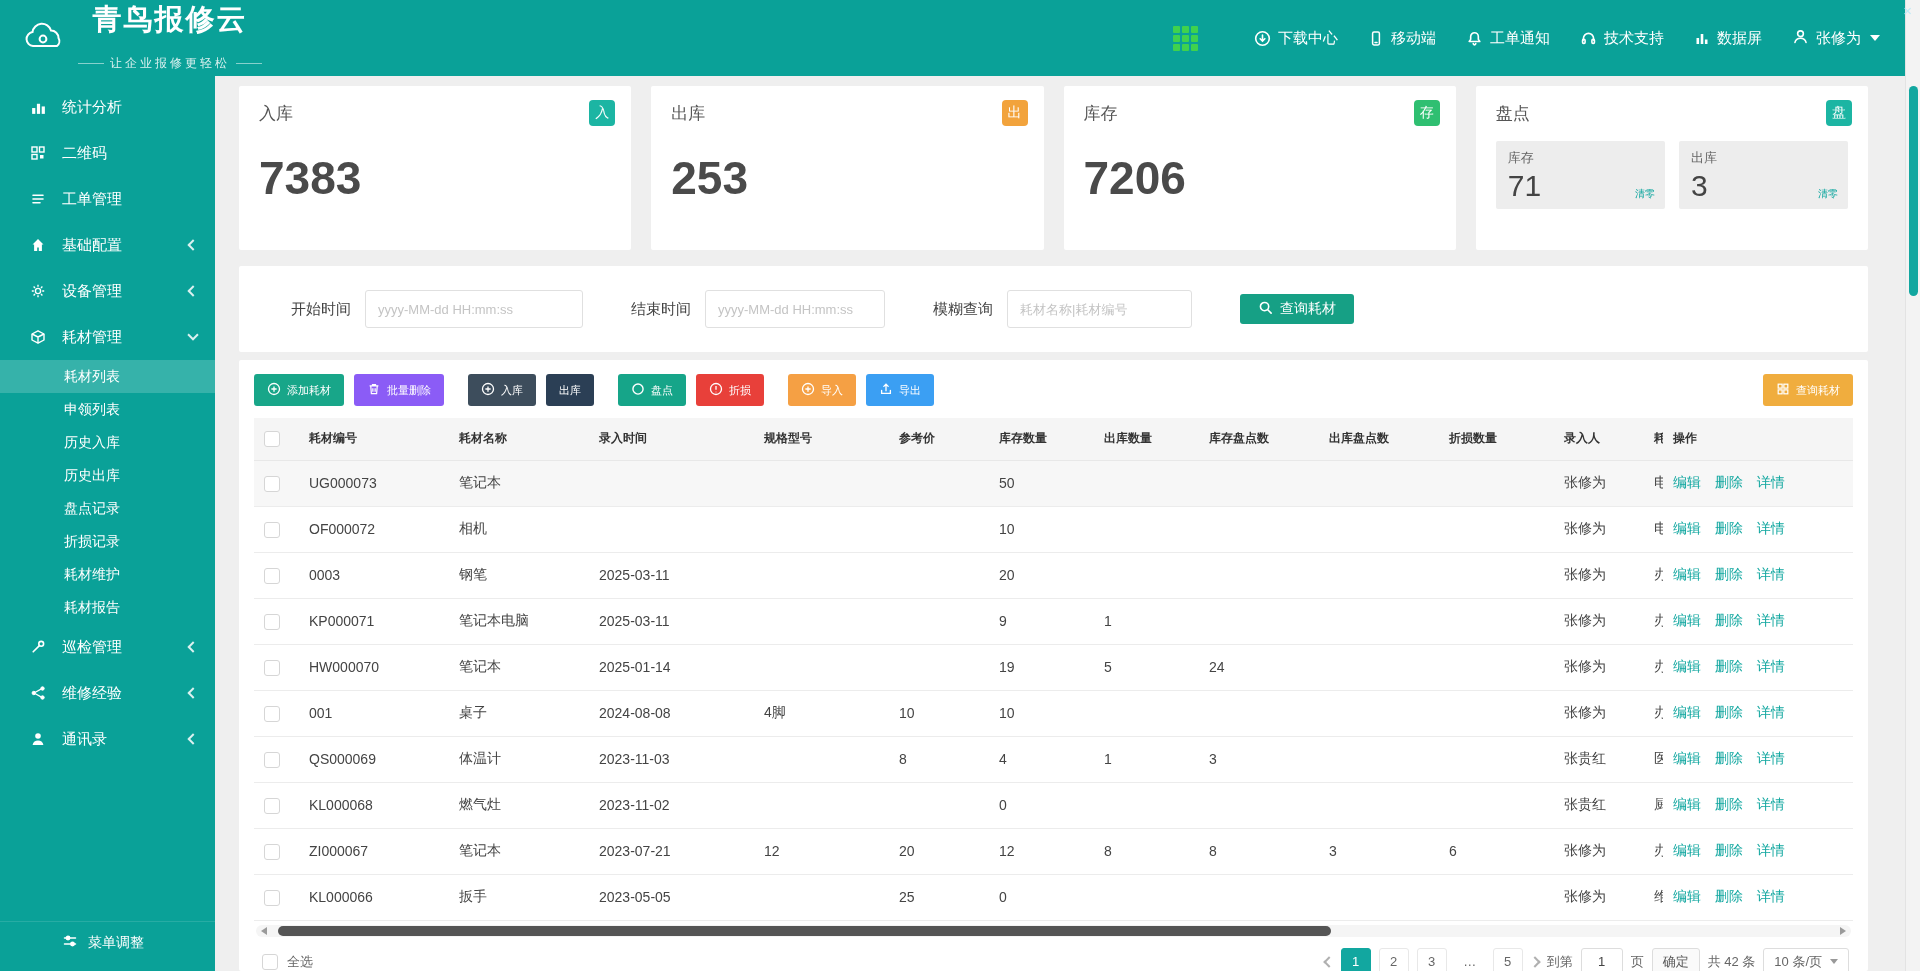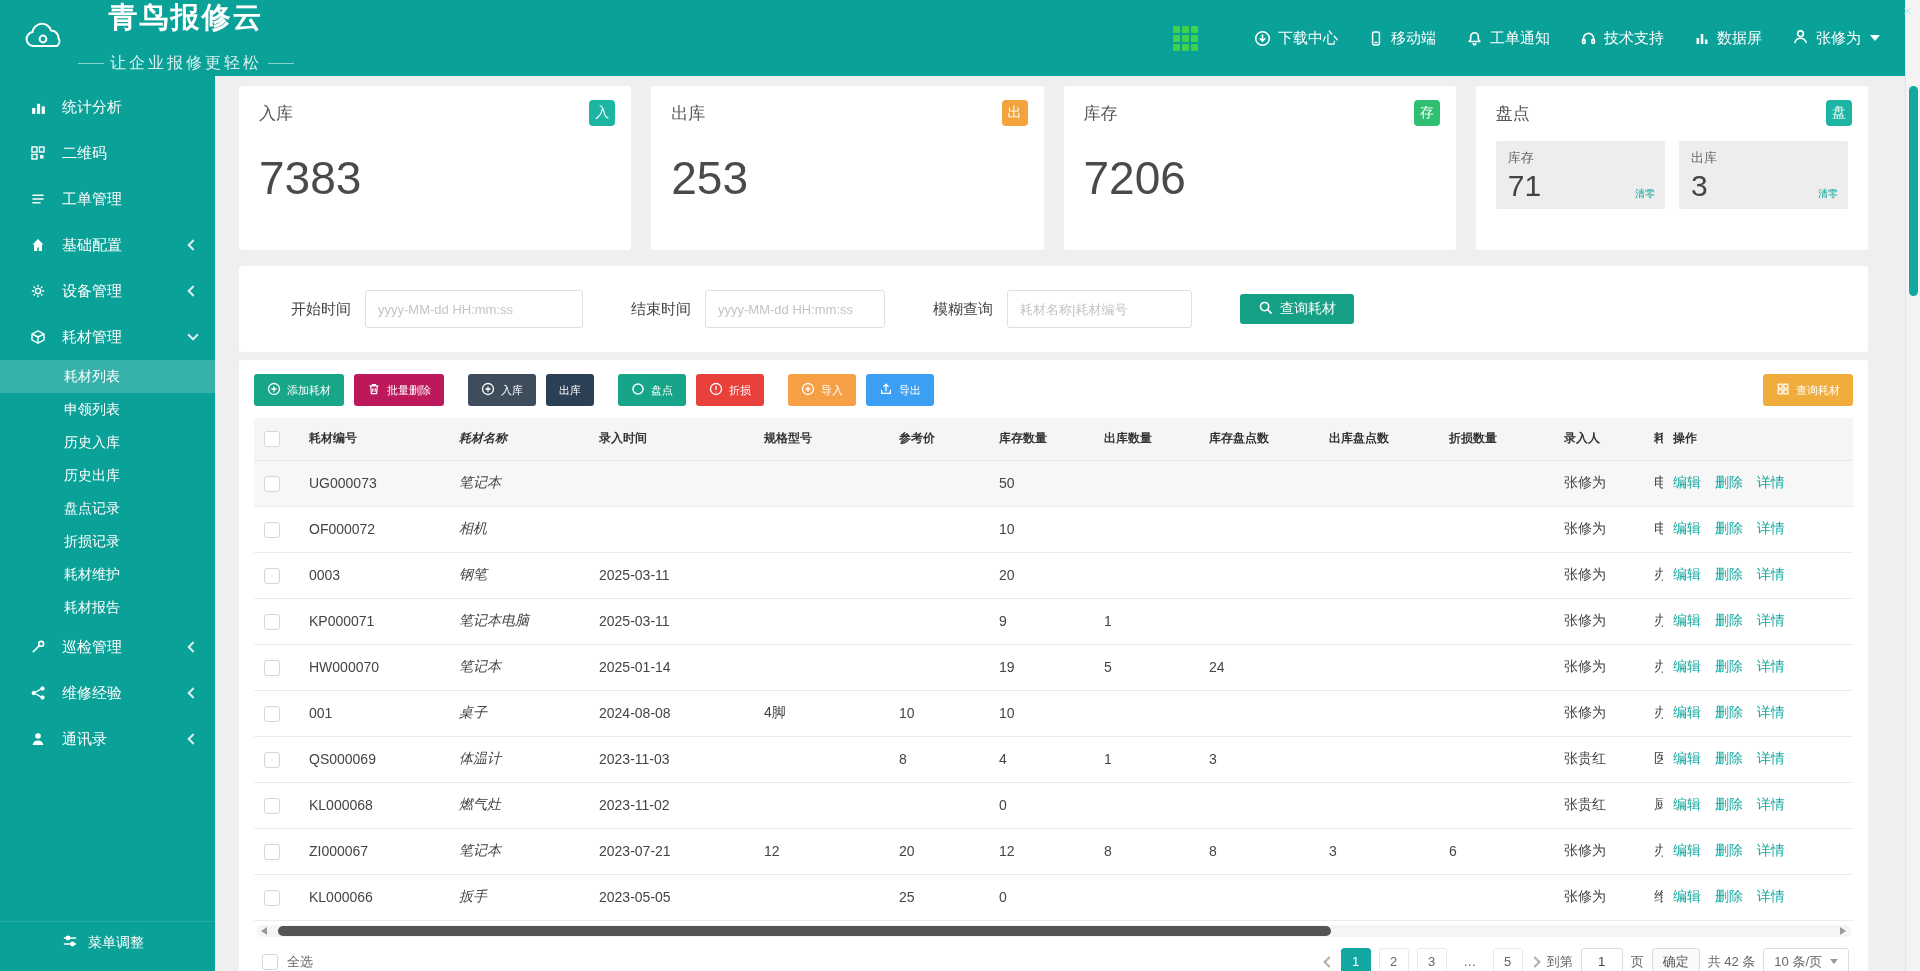--- a/index.html
+++ b/index.html
@@ -4,21 +4,21 @@
 <style>
   * { margin:0; padding:0; box-sizing:border-box; }
   html,body { width:1920px; height:971px; overflow:hidden; }
   body { font-family:"Liberation Sans","DejaVu Sans",sans-serif; background:#efefef; color:#333; position:relative; }
 
   
   .topbar { position:absolute; top:0; left:0; width:1920px; height:76px; background:#0aa198; display:flex; align-items:center; justify-content:space-between; padding:0 40px 0 22px; z-index:20; }
   .brand { display:flex; align-items:center; gap:10px; color:#fff; }
   .brand-text { display:flex; flex-direction:column; align-items:center; }
   .brand-title { font-size:29px; font-weight:bold; letter-spacing:2px; line-height:1.1; }
-  .brand-tagline { font-size:16px; letter-spacing:3px; opacity:.85; display:flex; align-items:center; gap:6px; margin-top:20px; }
+  .brand-tagline { font-size:12px; letter-spacing:3px; opacity:.85; display:flex; align-items:center; gap:6px; margin-top:20px; }
   .brand-tagline::before,.brand-tagline::after { content:""; width:26px; height:1px; background:rgba(255,255,255,.6); }
   .top-right { display:flex; align-items:center; gap:30px; color:#fff; font-size:15px; }
   .apps-grid { display:grid; grid-template-columns:repeat(3,7px); grid-template-rows:repeat(3,7px); gap:2px; margin-right:26px; cursor:pointer; }
   .apps-grid i { background:#3fd24d; border-radius:1px; }
   .nav-item { display:flex; align-items:center; gap:7px; cursor:pointer; white-space:nowrap; }
   .nav-item svg { display:block; }
   .user-box { display:flex; align-items:center; gap:7px; cursor:pointer; }
   .caret-down { width:0; height:0; border-left:5px solid transparent; border-right:5px solid transparent; border-top:6px solid #fff; margin-left:2px; }
   .win-close { position:absolute; top:3px; right:8px; color:#bfeaf6; font-size:15px; line-height:1; cursor:pointer; z-index:60; }
 
@@ -37,52 +37,52 @@
 
   
   .content { position:absolute; top:76px; left:215px; width:1691px; height:895px; padding:10px 38px 0 24px; display:flex; flex-direction:column; }
 
   
   .cards { display:grid; grid-template-columns:repeat(4,1fr); gap:20px; height:164px; flex:none; }
   .card { background:#fff; border-radius:2px; padding:16px 20px; position:relative; }
   .card-title { font-size:17px; color:#555; }
   .card-badge { position:absolute; top:14px; right:16px; width:26px; height:26px; border-radius:4px; color:#fff; font-size:14px; display:flex; align-items:center; justify-content:center; }
   .badge-in { background:#1cb5a3; } .badge-out { background:#f2a33c; } .badge-stock { background:#2fbf71; } .badge-check { background:#1cb5a3; }
-  .card-value { font-size:46px; color:#4a4a4a; margin-top:26px; font-weight:400; }
+  .card-value { font-size:46px; color:#4a4a4a; margin-top:26px; font-weight:700; }
   .check-boxes { display:flex; gap:14px; margin-top:16px; }
   .check-box { flex:1; background:#ededed; border-radius:2px; padding:8px 12px 6px; position:relative; }
   .check-box .cb-label { font-size:13px; color:#666; }
   .check-box .cb-value { font-size:30px; color:#444; margin-top:2px; font-weight:500; }
   .clear-link { position:absolute; right:10px; bottom:8px; font-size:10px; color:#12a7a0; cursor:pointer; }
 
   
   .filterbar { background:#fff; margin-top:16px; height:86px; flex:none; display:flex; align-items:center; padding-left:52px; border-radius:2px; }
   .f-group { display:flex; align-items:center; margin-right:48px; }
   .f-label { font-size:15px; color:#444; margin-right:14px; white-space:nowrap; }
   .f-input { height:38px; border:1px solid #e0e0e0; border-radius:3px; padding:0 12px; font-size:13px; color:#333; outline:none; font-family:inherit; }
   .f-input::placeholder { color:#c4c4c4; }
   .w-start { width:218px; } .w-end { width:180px; } .w-fuzzy { width:185px; }
   .search-btn { height:30px; background:#16a085; color:#fff; border:none; border-radius:3px; font-size:14px; padding:0 18px; display:flex; align-items:center; gap:7px; cursor:pointer; font-family:inherit; }
 
   
   .panel { background:#fff; margin-top:8px; flex:1; min-height:0; border-radius:2px; padding:14px 15px 0; display:flex; flex-direction:column; position:relative; }
   .toolbar { display:flex; align-items:center; gap:10px; flex:none; margin-bottom:12px; }
   .tbtn { height:32px; border:none; border-radius:3px; color:#fff; font-size:11px; padding:0 13px; display:flex; align-items:center; gap:6px; cursor:pointer; white-space:nowrap; font-family:inherit; }
-  .tb-add { background:#18a689; } .tb-del { background:#be185d; }
+  .tb-add { background:#18a689; } .tb-del { background:#8b5cf6; }
   .tb-in { background:#3d4d5c; margin-left:14px; } .tb-out { background:#2b3f55; }
   .tb-check { background:#16a589; margin-left:14px; } .tb-dmg { background:#e8403a; }
   .tb-imp { background:#f5a044; margin-left:14px; } .tb-exp { background:#3b9ff3; }
   .tb-code { background:#f0ad3e; margin-left:auto; }
 
   .table-scroll { overflow:hidden; position:relative; flex:none; }
   table.grid { border-collapse:collapse; table-layout:fixed; width:1740px; }
   .grid th { background:#f5f5f5; font-size:12px; color:#333; text-align:left; font-weight:bold; height:42px; padding:0 10px; border-bottom:1px solid #e8e8e8; white-space:nowrap; overflow:hidden; }
   .grid td { font-size:14px; color:#444; height:46px; padding:0 10px; border-bottom:1px solid #ececec; background:#fff; white-space:nowrap; overflow:hidden; }
   tbody tr:first-child td { background:#f7f7f7; }
-  .col-check{width:45px;} .col-id{width:150px;} .col-name{width:140px;font-style:italic;} .col-time{width:165px;} .col-spec{width:135px;}
+  .col-check{width:45px;} .col-id{width:150px;} .col-name{width:140px;} .col-time{width:165px;} .col-spec{width:135px;}
   .col-price{width:100px;} .col-stock{width:105px;} .col-out{width:105px;} .col-sc{width:120px;} .col-oc{width:120px;}
   .col-dmg{width:115px;} .col-by{width:90px;} .col-type{width:160px;} .col-ops{width:190px;}
   th.col-ops, td.col-ops { position:sticky; right:0; z-index:2; box-shadow:-10px 0 12px -6px rgba(0,0,0,.18); }
   th.col-ops { z-index:3; background:#f5f5f5; }
   td.col-ops { background:#fff; }
   tbody tr:first-child td.col-ops { background:#f7f7f7; }
   .oplink { color:#12a7a0; text-decoration:none; margin-right:10px; cursor:pointer; }
   .cb { width:16px; height:16px; border:1px solid #d6d6d6; border-radius:3px; background:#fff; display:inline-block; vertical-align:middle; cursor:pointer; }
 
   

